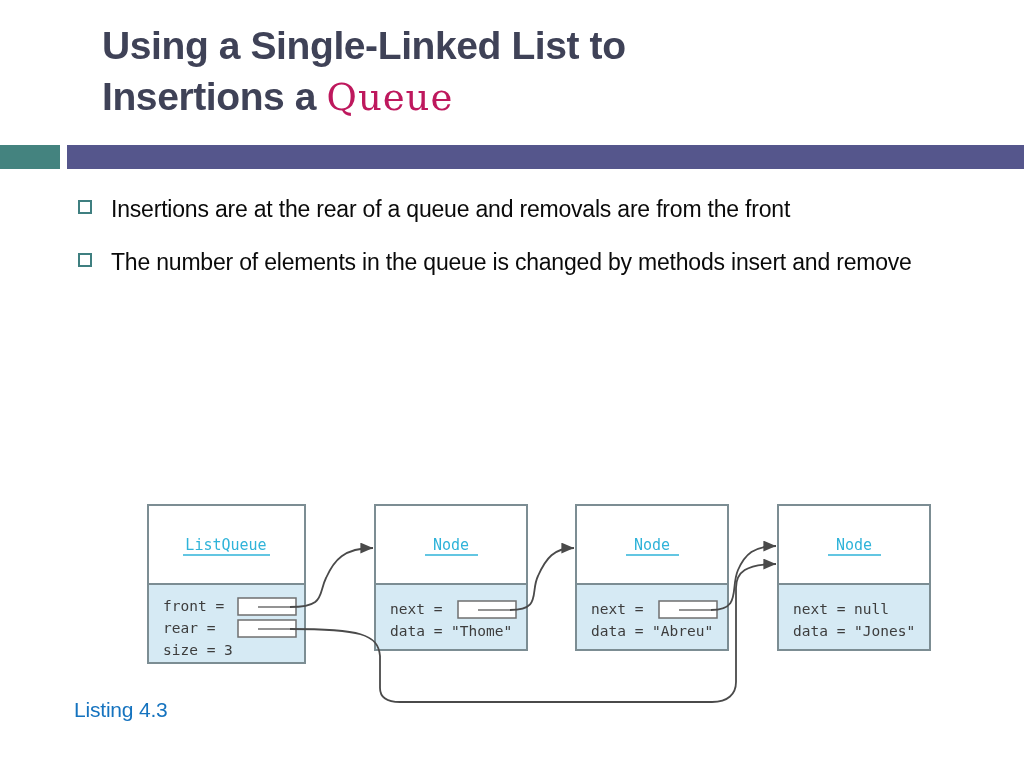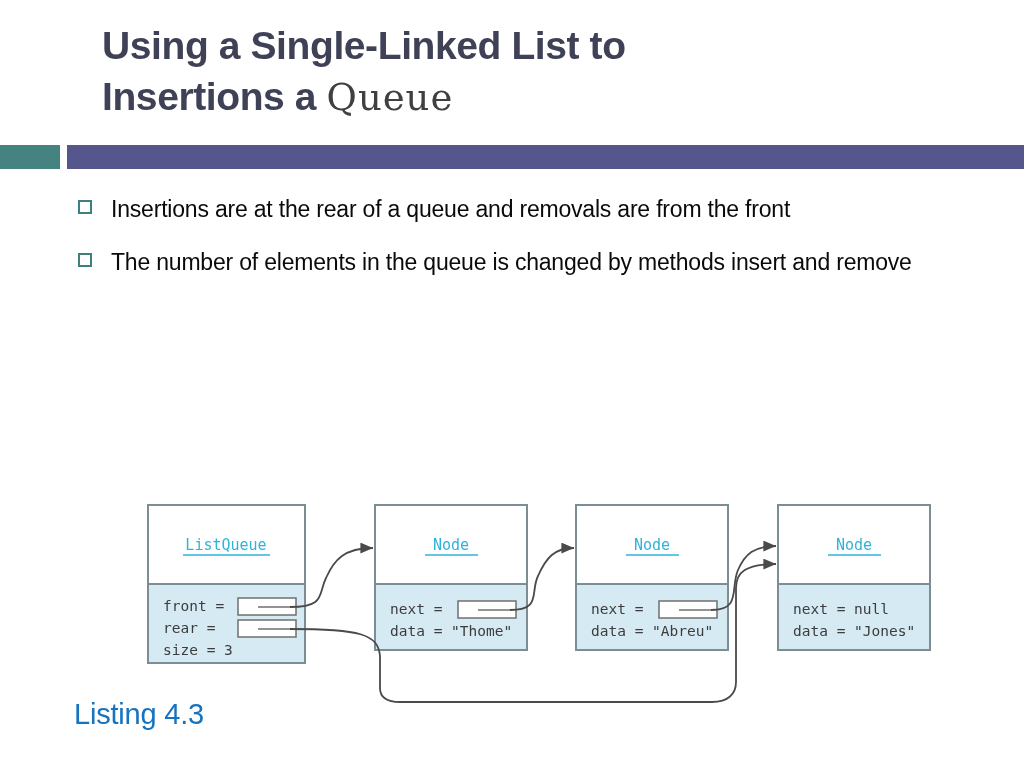--- a/index.html
+++ b/index.html
@@ -24,21 +24,21 @@
     font-size: 39px;
     font-weight: bold;
     line-height: 1.32;
     color: #3f4257;
     letter-spacing: -0.4px;
     margin-left: 24px;
   }
   #slide-title .mono-word {
     font-family: "DejaVu Serif", "Liberation Serif", serif;
     font-weight: normal;
-    color: #404040;
+    color: #be185d;
     letter-spacing: 1px;
     font-size: 37px;
   }
 
   
   #accent-bar-wrap {
     position: absolute;
     left: 0;
     top: 145px;
     width: 1024px;
@@ -93,21 +93,21 @@
     width: 840px;
     height: 215px;
   }
   #diagram svg { display: block; }
 
   
   #listing-label {
     position: absolute;
     left: 74px;
     top: 698px;
-    font-size: 29px;
+    font-size: 21px;
     color: #1573bf;
     letter-spacing: -0.2px;
   }
 </style>
 </head>
 <body>
 
 <div id="slide-title">
   <div>Using a Single-Linked List to</div>
   <div><span>Insertions a </span><span class="mono-word">Queue</span></div>

